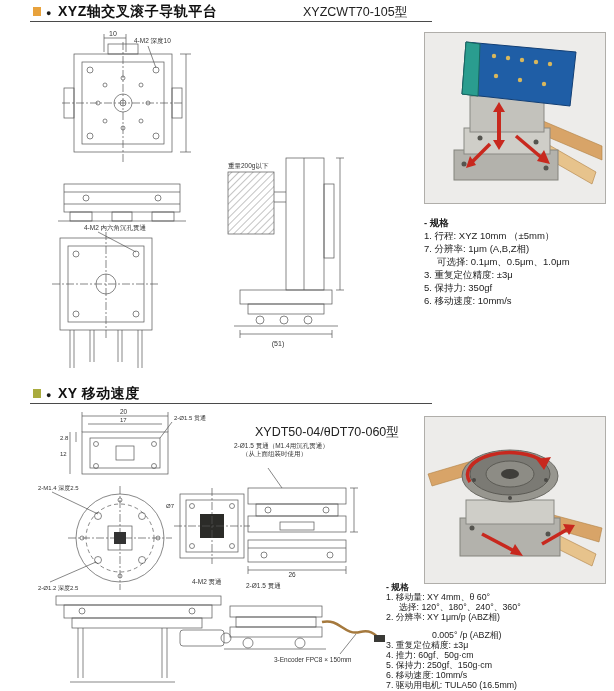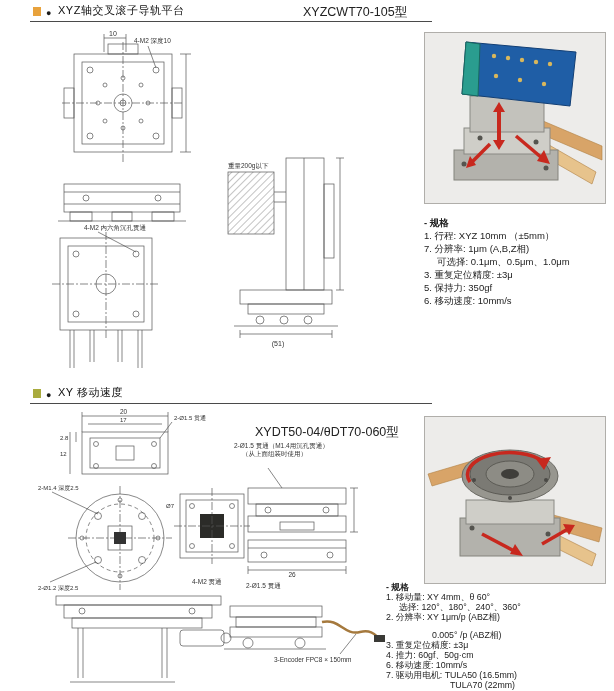--- a/index.html
+++ b/index.html
@@ -4,21 +4,21 @@
 <style>
   * { margin:0; padding:0; box-sizing:border-box; }
   html,body { background:#fff; }
   body { font-family:"Liberation Sans","DejaVu Sans",sans-serif; }
   .page { position:relative; width:614px; height:691px; background:#ffffff; overflow:hidden; }
   .abs { position:absolute; }
   .marker { position:absolute; width:8px; height:9px; }
   .marker.orange { background:#e8a23c; }
   .marker.olive  { background:#a9ab3e; }
   .bullet { position:absolute; font-size:9px; color:#1a1a1a; line-height:10px; }
-  .sec-title { position:absolute; font-size:11px; font-weight:normal; color:#111; white-space:nowrap; letter-spacing:0.5px; }
+  .sec-title { position:absolute; font-size:14px; font-weight:bold; color:#111; white-space:nowrap; letter-spacing:0.5px; }
   .sec-model { position:absolute; font-size:12.5px; color:#222; white-space:nowrap;text-align:right; }
   .rule { position:absolute; height:1px; background:#4a4a4a; }
   .specs { position:absolute; color:#222; }
   .specs.s1 { font-size:9.5px; line-height:13px; width:186px; }
   .specs.s2 { font-size:8.8px; line-height:10px; width:224px; }
   .spec-head { font-weight:bold; }
   .ind1 { padding-left:13px; }
   .ind2 { padding-left:46px;margin-top:8px; }
   .ind3 { padding-left:64px; }
   .lbl { position:absolute; font-size:6.5px; color:#333; white-space:nowrap; line-height:7px; }
@@ -337,18 +337,19 @@
   </svg>
 
   <div class="specs s2" style="left:386px;top:582px;">
     <div class="spec-head">- 规格</div>
     <div class="spec-line">1. 移动量: XY 4mm、θ 60°</div>
     <div class="spec-line ind1">选择: 120°、180°、240°、360°</div>
     <div class="spec-line">2. 分辨率: XY 1μm/p (ABZ相)</div>
     <div class="spec-line ind2">0.005° /p (ABZ相)</div>
     <div class="spec-line">3. 重复定位精度: ±3μ</div>
     <div class="spec-line">4. 推力: 60gf、50g·cm</div>
+    <div class="spec-line">5. 保持力: 250gf、150g·cm</div>
     <div class="spec-line">6. 移动速度: 10mm/s</div>
     <div class="spec-line">7. 驱动用电机: TULA50 (16.5mm)</div>
     <div class="spec-line ind3">TULA70 (22mm)</div>
   </div>
 
 </div>
 
 </body></html>

